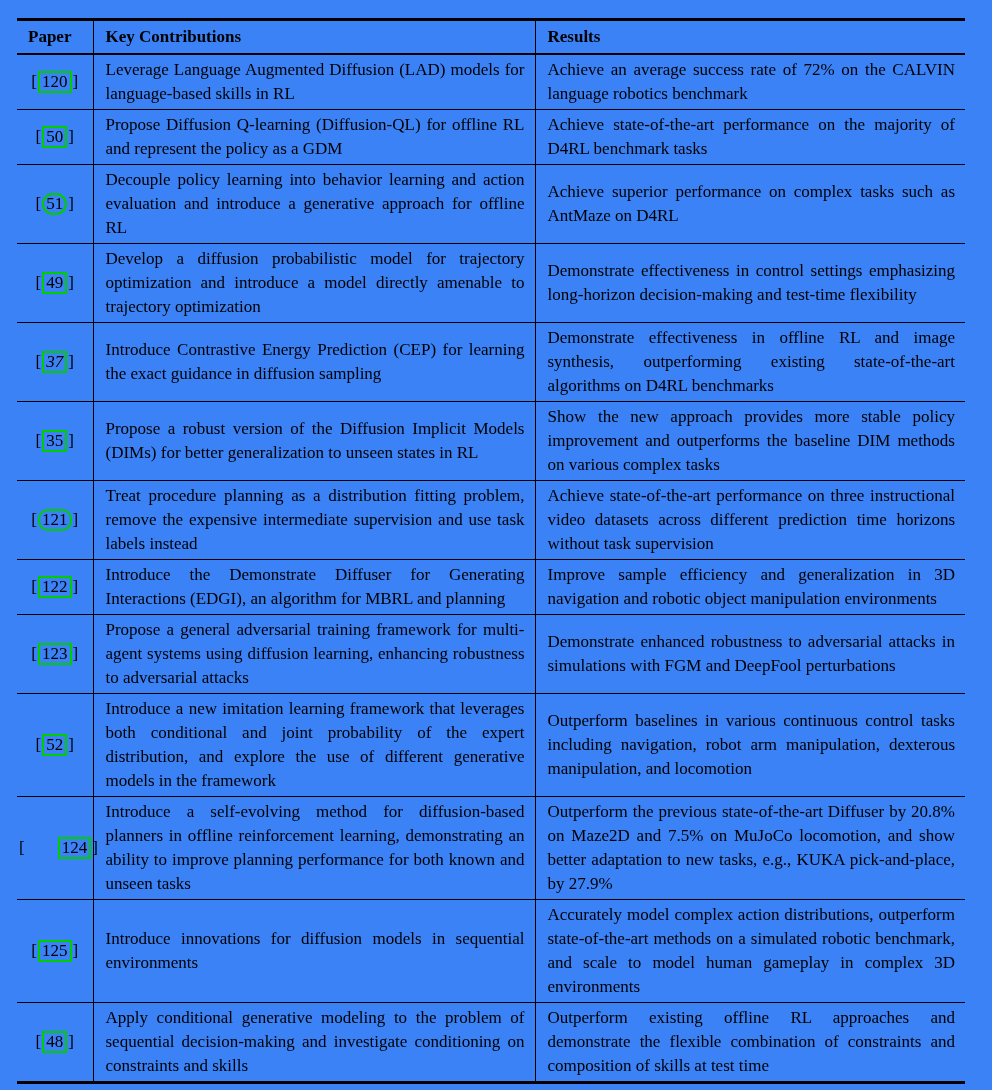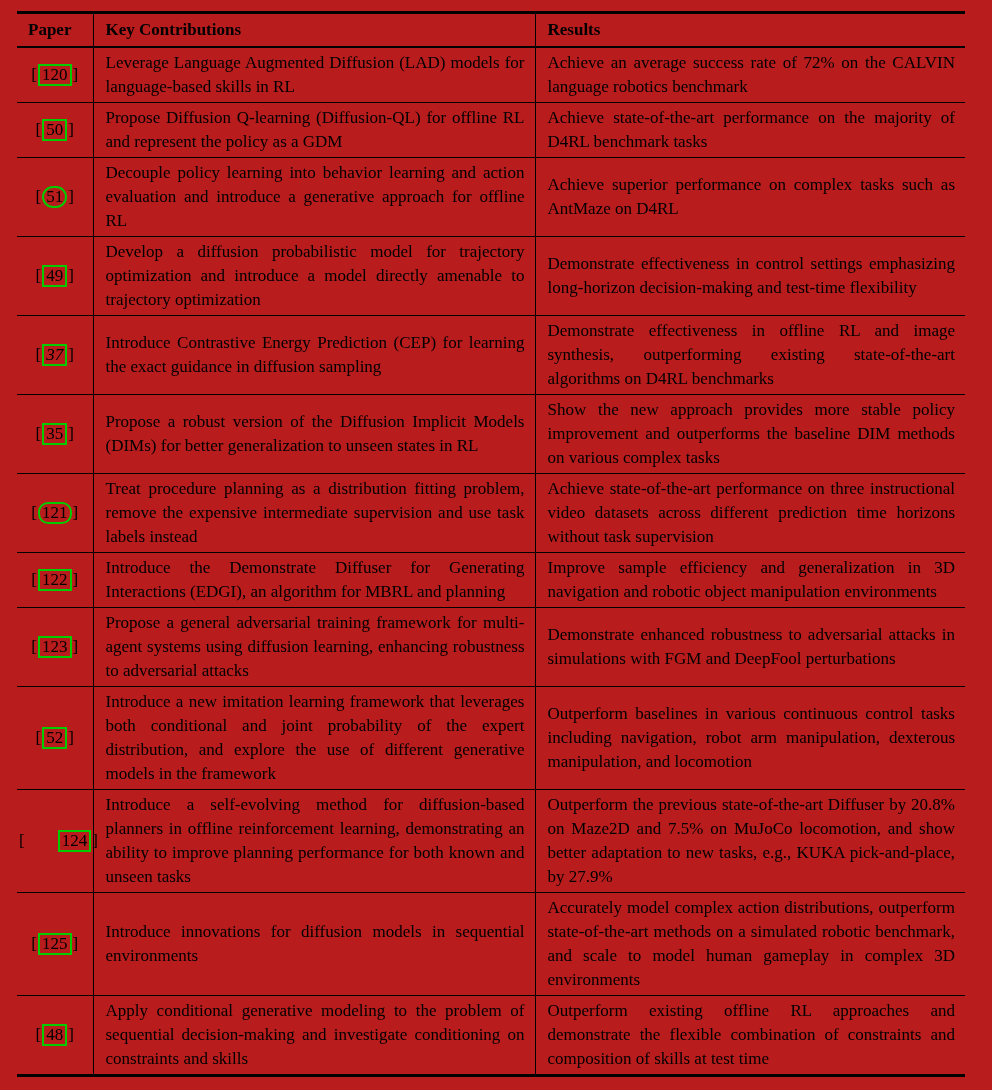--- a/index.html
+++ b/index.html
@@ -4,23 +4,23 @@
 <style>
   html, body {
     margin: 0;
     padding: 0;
     background: #ffffff;
     width: 992px;
   }
   .page {
     width: 992px;
     height: 1090px;
-    background: #b91c1c;
+    background: #3b82f6;
     box-sizing: border-box;
-    padding-top: 11px;
+    padding-top: 18px;
     font-family: "Liberation Serif", "DejaVu Serif", serif;
     color: #000000;
   }
   table.paper-table {
     border-collapse: collapse;
     table-layout: fixed;
     margin-left: 17px;
     width: 948px;
     font-size: 17px;
     line-height: 24px;

